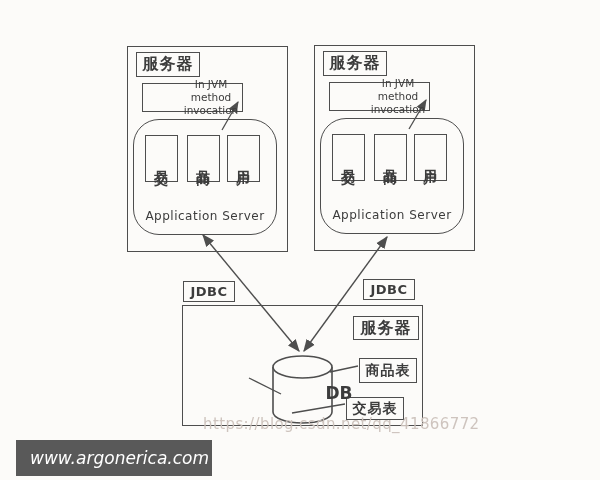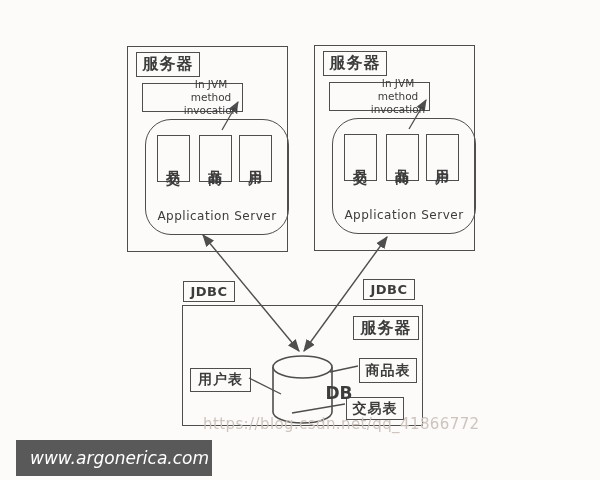--- a/index.html
+++ b/index.html
@@ -18,21 +18,21 @@
   .badge{
     position:absolute;background:#595959;color:#ffffff;
     display:flex;align-items:center;box-sizing:border-box;
   }
   .badge-tg{top:6px;right:0;width:145px;height:28px;font-size:18px;justify-content:center;}
   .badge-site{top:440px;left:16px;width:196px;height:36px;font-size:17px;padding-left:14px;font-style:italic;}
   
   .server-node{width:161px;height:206px;}
   .server-node .title{left:8px;top:5px;width:64px;height:25px;font-size:16px;font-weight:600;letter-spacing:1px;}
   .server-node .jvm{left:14px;top:36px;width:101px;height:29px;font-size:10.5px;line-height:1.25;padding-left:37px;}
-  .server-node .appbox{left:5px;top:72px;width:144px;height:116px;border-radius:26px;margin-left:12px;}
+  .server-node .appbox{left:5px;top:72px;width:144px;height:116px;border-radius:26px;}
   .module{position:absolute;top:15px;width:33px;height:47px;border:1.5px solid #4e4e4e;box-sizing:border-box;
     display:flex;align-items:center;justify-content:center;
     writing-mode:vertical-rl;text-orientation:upright;font-size:14px;font-weight:600;line-height:1;}
   .module.m0{left:11px}.module.m1{left:53px}.module.m2{left:93px}
   .app-caption{position:absolute;left:0;bottom:11px;width:100%;text-align:center;font-size:12px;letter-spacing:0.5px;}
   
   .jdbc{width:52px;height:21px;font-size:13px;font-weight:600;letter-spacing:0.5px;}
   
   .db-box{left:182px;top:305px;width:241px;height:121px;}
   .db-title{left:170px;top:10px;width:66px;height:24px;font-size:16px;font-weight:600;letter-spacing:1px;}
@@ -97,21 +97,20 @@
       <div class="module m2">用户</div>
       <div class="app-caption">Application Server</div>
     </div>
   </div>
 
   <div class="box center jdbc" style="left:183px;top:281px;">JDBC</div>
   <div class="box center jdbc" style="left:363px;top:279px;">JDBC</div>
 
   <div class="box db-box">
     <div class="box center db-title">服务器</div>
-    <div class="box center tbl tbl-user">用户表</div>
     <div class="box center tbl tbl-trans">交易表</div>
     <div class="box center tbl tbl-product">商品表</div>
     <div class="db-text center">DB</div>
   </div>
 
   <div class="watermark">https://blog.csdn.net/qq_41866772</div>
 
   <div class="badge badge-site">www.argonerica.com</div>
 
 </div>

